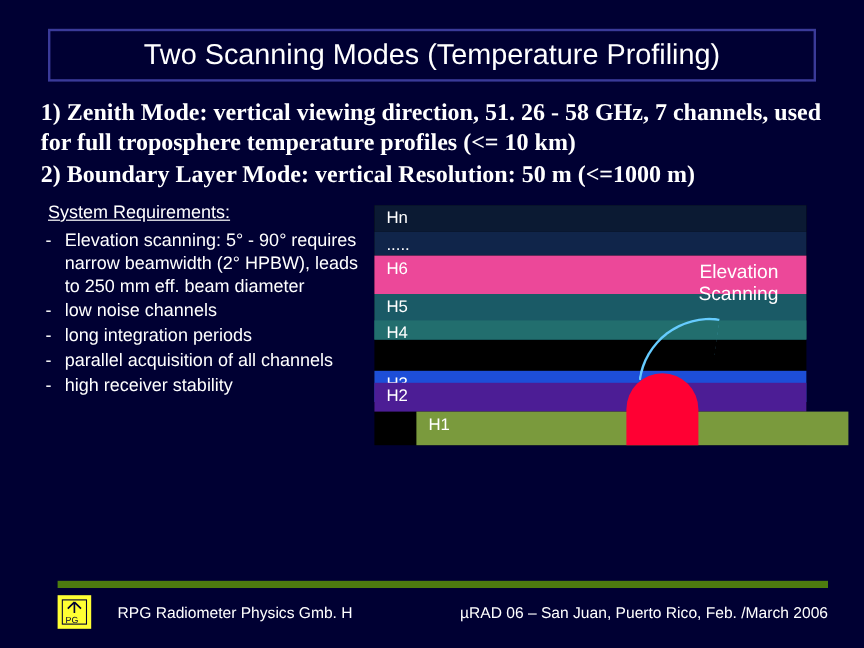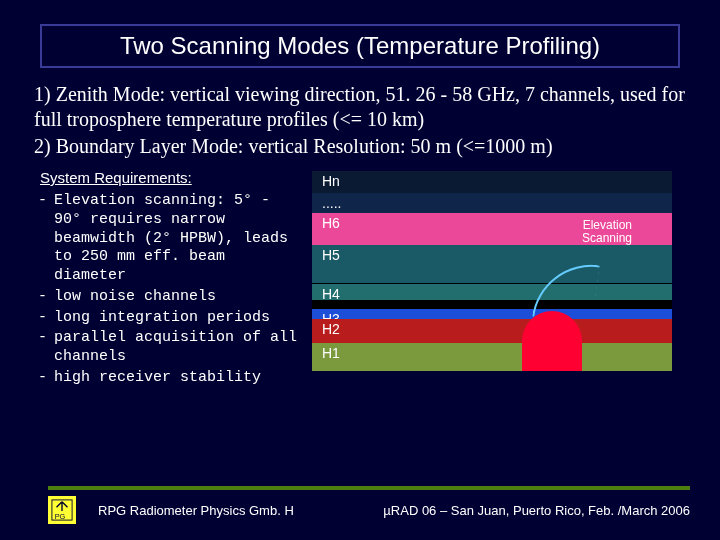--- a/index.html
+++ b/index.html
@@ -26,40 +26,40 @@
   }
   .modes {
     margin: 0 34px 6px 34px;
   }
   .modes .row {
     color: #fff;
     font-family: 'Times New Roman', serif;
     font-size: 20px;
     line-height: 1.25;
     margin-bottom: 2px;
+    font-weight: bold;
   }
   .content {
     display: flex;
     margin: 4px 20px 0 34px;
   }
   .left {
     width: 270px;
     flex: 0 0 270px;
     color: #fff;
     font-size: 15px;
   }
   .sysreq {
     text-decoration: underline;
     margin: 4px 0 6px 6px;
     font-size: 15px;
   }
   ul.req {
     list-style: none;
     margin-left: 0;
-    font-family: Liberation Mono, monospace;
   }
   ul.req li {
     position: relative;
     padding-left: 20px;
     margin-bottom: 2px;
     line-height: 1.25;
   }
   ul.req li::before {
     content: "-";
     position: absolute;
@@ -85,60 +85,60 @@
     left: 0; width: 360px;
     color: #fff;
     font-size: 14px;
     font-family: Arial, sans-serif;
   }
   .layer span.lab { position: absolute; left: 10px; top: 2px; }
   .l-hn { top: 0; height: 22px; background: #0b1a33; }
   .l-dots { top: 22px; height: 20px; background: #10254a; }
   .l-h6 { top: 42px; height: 32px; background: #ec4899; }
   .l-h5 { top: 74px; height: 38px; background: #1a5a66; }
-  .l-h4 { top: 113px; height: 16px; background: #226e6e; }
+  .l-h4 { top: 96px; height: 16px; background: #226e6e; }
   .l-h3 { top: 138px; height: 26px; background: #1d4ed8; }
-  .l-h2 { top: 148px; height: 24px; background: #b91c1c; }
-  .l-h1 { top: 172px; height: 28px; background: #7a9a3d; }
+  .l-h2 { top: 148px; height: 24px; background: #4c1d95; }
+  .l-h1 { top: 172px; height: 28px; background: #7a9a3d; margin-left: 35px; }
   .radiometer {
     position: absolute;
     left: 210px;
     top: 140px;
     width: 60px;
     height: 60px;
     background: #ff0033;
     border-top-left-radius: 30px;
     border-top-right-radius: 30px;
   }
   .elev-label {
     position: absolute;
     left: 270px;
     top: 48px;
     color: #fff;
-    font-size: 12px;
+    font-size: 16px;
     line-height: 1.1;
   }
   .arc {
     position: absolute;
     left: 224px;
     top: 90px;
     width: 60px;
     height: 60px;
     border: 2px solid #66ccff;
     border-right: none;
     border-bottom: none;
     border-top-left-radius: 60px;
     transform: rotate(8deg);
   }
   .footer {
     position: absolute;
     left: 48px;
     right: 30px;
     bottom: 16px;
-    border-top: 4px solid #4d7c0f;
+    border-top: 6px solid #4d7c0f;
     padding-top: 6px;
     display: flex;
     align-items: center;
     font-size: 13px;
   }
   .logo {
     width: 28px;
     height: 28px;
     background: #ffff33;
     margin-right: 10px;

